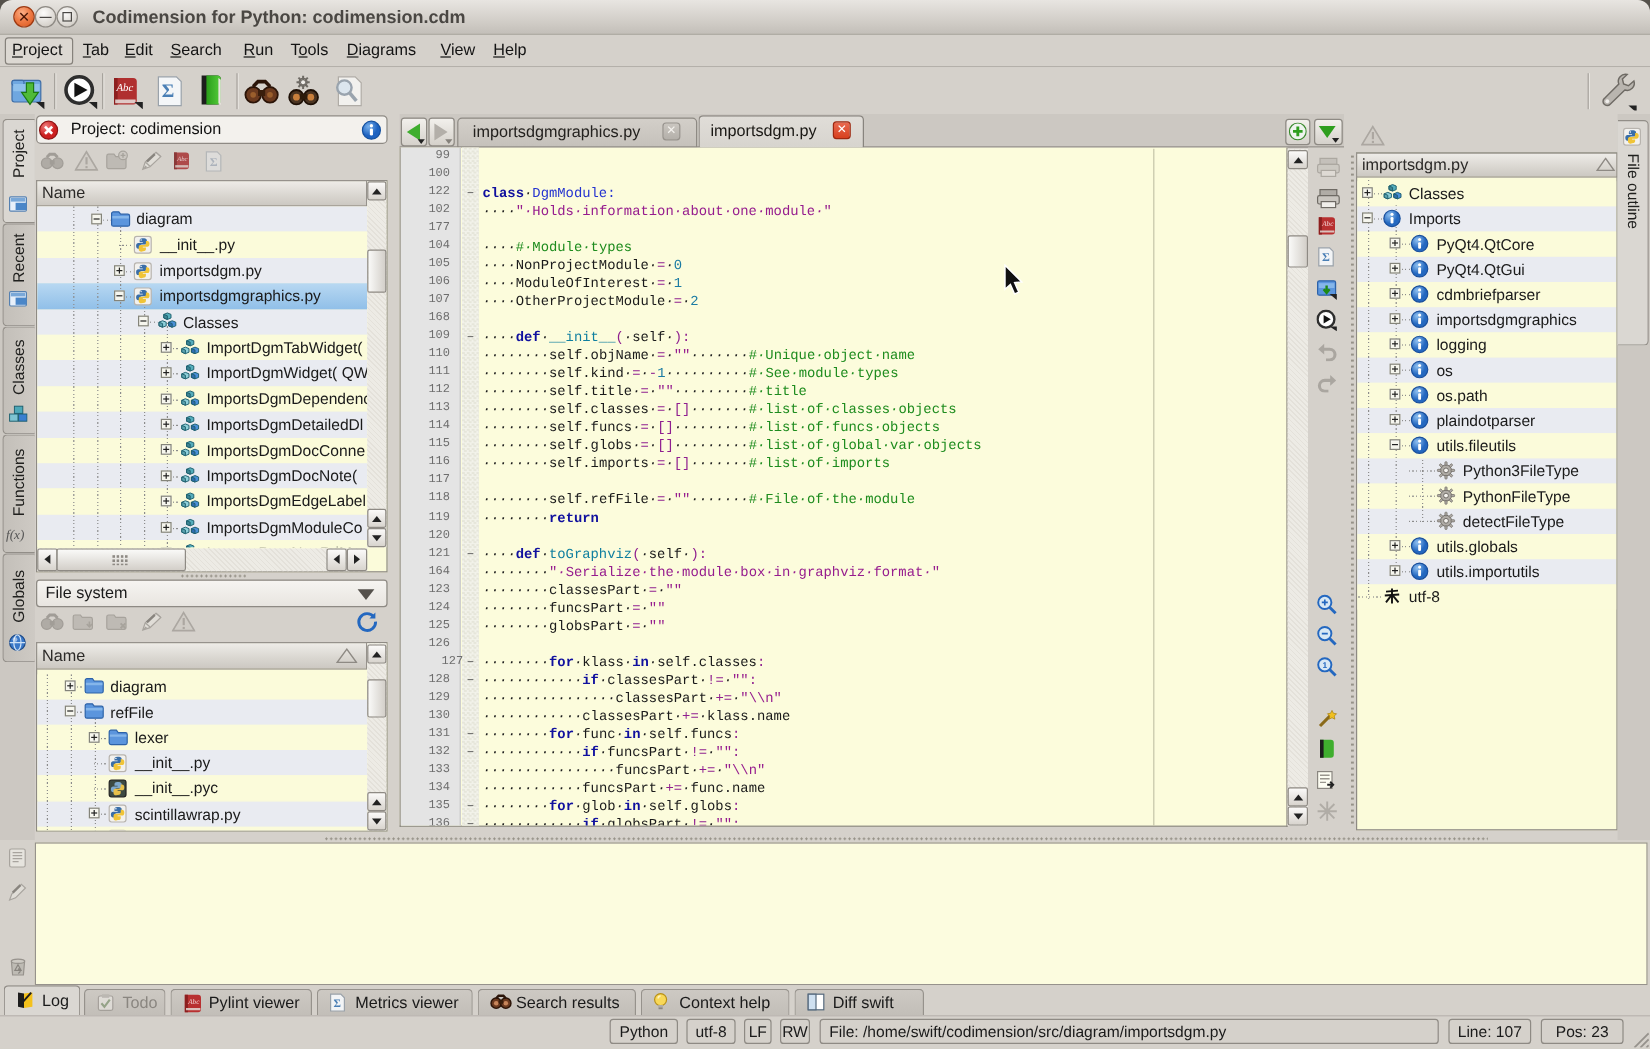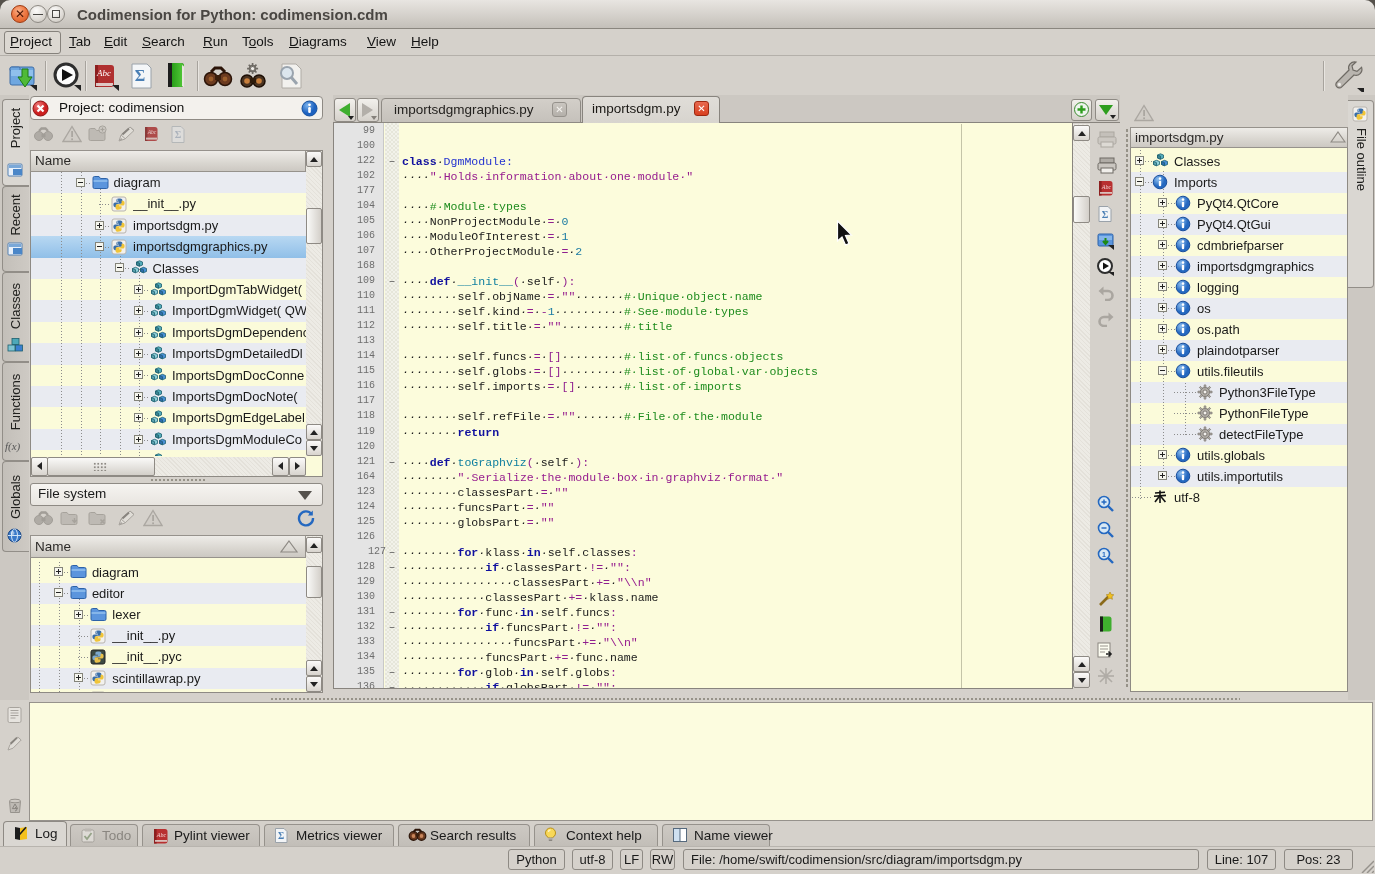--- a/index.html
+++ b/index.html
@@ -497,21 +497,21 @@
         <path d="M1.6 5 h13.8 v2 h-13.8 z" fill="#85b6ea"></path>
       </svg></div>
 <div class="trow" style="left:60.9px;top:3.5px;width:200px">diagram</div>
 <div class="abs" style="left:0;top:24.7px;width:275px;height:21.2px;background:#e9ebf1"></div>
 <div class="exp " style="left:22.9px;top:30.300000000000047px"></div>
 <div class="doth" style="left:32.9px;top:35.3px;width:6px"></div>
 <div class="ic" style="left:38.9px;top:27.3px"><svg width="17" height="15" viewBox="0 0 17 15">
         <path d="M1 3 a1.5 1.5 0 0 1 1.5-1.5 h4.5 l1.5 2 h6 a1.5 1.5 0 0 1 1.5 1.5 v7 a1.5 1.5 0 0 1 -1.5 1.5 h-12 a1.5 1.5 0 0 1 -1.5-1.5 z" fill="#5b95dd" stroke="#2d62a8"></path>
         <path d="M1.6 5 h13.8 v2 h-13.8 z" fill="#85b6ea"></path>
       </svg></div>
-<div class="trow" style="left:60.9px;top:24.7px;width:200px">editor</div>
+<div class="trow" style="left:60.9px;top:24.7px;width:200px">refFile</div>
 <div class="abs" style="left:0;top:45.9px;width:275px;height:21.2px;background:#fbfbda"></div>
 <div class="exp plus" style="left:43.3px;top:51.49999999999998px"></div>
 <div class="doth" style="left:53.3px;top:56.5px;width:6px"></div>
 <div class="ic" style="left:59.3px;top:48.5px"><svg width="17" height="15" viewBox="0 0 17 15">
         <path d="M1 3 a1.5 1.5 0 0 1 1.5-1.5 h4.5 l1.5 2 h6 a1.5 1.5 0 0 1 1.5 1.5 v7 a1.5 1.5 0 0 1 -1.5 1.5 h-12 a1.5 1.5 0 0 1 -1.5-1.5 z" fill="#5b95dd" stroke="#2d62a8"></path>
         <path d="M1.6 5 h13.8 v2 h-13.8 z" fill="#85b6ea"></path>
       </svg></div>
 <div class="trow" style="left:81.3px;top:45.9px;width:200px">lexer</div>
 <div class="abs" style="left:0;top:67.1px;width:275px;height:21.2px;background:#e9ebf1"></div>
 <div class="doth" style="left:47.3px;top:77.7px;width:11px"></div>
@@ -607,20 +607,21 @@
 <div class="ln" style="left:2px;top:151.00px">109</div>
 <div class="fold" style="left:52px;top:151.00px">–</div>
 <div class="cl" style="left:69px;top:151.00px"><i>·</i><i>·</i><i>·</i><i>·</i><span class="k">def</span><i>·</i><span class="fn">__init__</span><span class="op">(</span><i>·</i>self<i>·</i><span class="op">):</span></div>
 <div class="ln" style="left:2px;top:166.05px">110</div>
 <div class="cl" style="left:69px;top:166.05px"><i>·</i><i>·</i><i>·</i><i>·</i><i>·</i><i>·</i><i>·</i><i>·</i>self.objName<i>·</i><span class="op">=</span><i>·</i><span class="st">""</span><i>·</i><i>·</i><i>·</i><i>·</i><i>·</i><i>·</i><i>·</i><span class="cm">#<i>·</i>Unique<i>·</i>object<i>·</i>name</span></div>
 <div class="ln" style="left:2px;top:181.10px">111</div>
 <div class="cl" style="left:69px;top:181.10px"><i>·</i><i>·</i><i>·</i><i>·</i><i>·</i><i>·</i><i>·</i><i>·</i>self.kind<i>·</i><span class="op">=</span><i>·</i><span class="op">-</span><span class="nu">1</span><i>·</i><i>·</i><i>·</i><i>·</i><i>·</i><i>·</i><i>·</i><i>·</i><i>·</i><i>·</i><span class="cm">#<i>·</i>See<i>·</i>module<i>·</i>types</span></div>
 <div class="ln" style="left:2px;top:196.15px">112</div>
 <div class="cl" style="left:69px;top:196.15px"><i>·</i><i>·</i><i>·</i><i>·</i><i>·</i><i>·</i><i>·</i><i>·</i>self.title<i>·</i><span class="op">=</span><i>·</i><span class="st">""</span><i>·</i><i>·</i><i>·</i><i>·</i><i>·</i><i>·</i><i>·</i><i>·</i><i>·</i><span class="cm">#<i>·</i>title</span></div>
 <div class="ln" style="left:2px;top:211.20px">113</div>
+<div class="cl" style="left:69px;top:211.20px"><i>·</i><i>·</i><i>·</i><i>·</i><i>·</i><i>·</i><i>·</i><i>·</i>self.classes<i>·</i><span class="op">=</span><i>·</i><span class="op">[]</span><i>·</i><i>·</i><i>·</i><i>·</i><i>·</i><i>·</i><i>·</i><span class="cm">#<i>·</i>list<i>·</i>of<i>·</i>classes<i>·</i>objects</span></div>
 <div class="ln" style="left:2px;top:226.25px">114</div>
 <div class="cl" style="left:69px;top:226.25px"><i>·</i><i>·</i><i>·</i><i>·</i><i>·</i><i>·</i><i>·</i><i>·</i>self.funcs<i>·</i><span class="op">=</span><i>·</i><span class="op">[]</span><i>·</i><i>·</i><i>·</i><i>·</i><i>·</i><i>·</i><i>·</i><i>·</i><i>·</i><span class="cm">#<i>·</i>list<i>·</i>of<i>·</i>funcs<i>·</i>objects</span></div>
 <div class="ln" style="left:2px;top:241.30px">115</div>
 <div class="cl" style="left:69px;top:241.30px"><i>·</i><i>·</i><i>·</i><i>·</i><i>·</i><i>·</i><i>·</i><i>·</i>self.globs<i>·</i><span class="op">=</span><i>·</i><span class="op">[]</span><i>·</i><i>·</i><i>·</i><i>·</i><i>·</i><i>·</i><i>·</i><i>·</i><i>·</i><span class="cm">#<i>·</i>list<i>·</i>of<i>·</i>global<i>·</i>var<i>·</i>objects</span></div>
 <div class="ln" style="left:2px;top:256.35px">116</div>
 <div class="cl" style="left:69px;top:256.35px"><i>·</i><i>·</i><i>·</i><i>·</i><i>·</i><i>·</i><i>·</i><i>·</i>self.imports<i>·</i><span class="op">=</span><i>·</i><span class="op">[]</span><i>·</i><i>·</i><i>·</i><i>·</i><i>·</i><i>·</i><i>·</i><span class="cm">#<i>·</i>list<i>·</i>of<i>·</i>imports</span></div>
 <div class="ln" style="left:2px;top:271.40px">117</div>
 <div class="ln" style="left:2px;top:286.45px">118</div>
 <div class="cl" style="left:69px;top:286.45px"><i>·</i><i>·</i><i>·</i><i>·</i><i>·</i><i>·</i><i>·</i><i>·</i>self.refFile<i>·</i><span class="op">=</span><i>·</i><span class="st">""</span><i>·</i><i>·</i><i>·</i><i>·</i><i>·</i><i>·</i><i>·</i><span class="cm">#<i>·</i>File<i>·</i>of<i>·</i>the<i>·</i>module</span></div>
 <div class="ln" style="left:2px;top:301.50px">119</div>
@@ -1109,21 +1110,21 @@
       <rect x="4.5" y="10.5" width="4" height="2" fill="#b0aca6"></rect>
       <rect x="4.8" y="12.5" width="3.4" height="1.5" fill="#8a8680"></rect>
       <path d="M4.5 5 a2 2 0 0 1 2 -2" stroke="#fdf2c0" stroke-width="1.4" fill="none"></path>
     </svg></div>
 <div class="abs" style="left:566px;top:828px;font-size:13.5px;color:#1a1a1a">Context help</div>
 <div class="abs" style="left:662px;top:824px;width:108px;height:22px;background:linear-gradient(#cdc9c3,#c2beb8);border:1px solid #96928c;border-bottom:none;border-radius:4px 4px 0 0"></div>
 <div class="ic" style="left:672px;top:827px"><svg width="16" height="16" viewBox="0 0 16 16">
       <rect x="1.5" y="1.5" width="13" height="13" fill="#fff" stroke="#55697d"></rect>
       <rect x="1.5" y="1.5" width="6.5" height="13" fill="#cfe0f0" stroke="#55697d"></rect>
     </svg></div>
-<div class="abs" style="left:694px;top:828px;font-size:13.5px;color:#1a1a1a">Name viewer</div>
+<div class="abs" style="left:694px;top:828px;font-size:13.5px;color:#1a1a1a">Diff swift</div>
 <div class="abs" style="left:0;top:846px;width:1375px;height:28px;background:#d5d1cb;border-top:1px solid #b8b4ae"></div>
 <div class="abs" style="left:508px;top:849px;width:57px;height:21px;border:1px solid #8e8a84;border-radius:3px;font-size:13px;line-height:19px;text-align:center;overflow:hidden;white-space:nowrap">Python</div>
 <div class="abs" style="left:572px;top:849px;width:41px;height:21px;border:1px solid #8e8a84;border-radius:3px;font-size:13px;line-height:19px;text-align:center;overflow:hidden;white-space:nowrap">utf-8</div>
 <div class="abs" style="left:620px;top:849px;width:23px;height:21px;border:1px solid #8e8a84;border-radius:3px;font-size:13px;line-height:19px;text-align:center;overflow:hidden;white-space:nowrap">LF</div>
 <div class="abs" style="left:650px;top:849px;width:25px;height:21px;border:1px solid #8e8a84;border-radius:3px;font-size:13px;line-height:19px;text-align:center;overflow:hidden;white-space:nowrap">RW</div>
 <div class="abs" style="left:683px;top:849px;width:516px;height:21px;border:1px solid #8e8a84;border-radius:3px;font-size:13px;line-height:19px;text-align:left;padding-left:7px;overflow:hidden;white-space:nowrap">File: /home/swift/codimension/src/diagram/importsdgm.py</div>
 <div class="abs" style="left:1207px;top:849px;width:69px;height:21px;border:1px solid #8e8a84;border-radius:3px;font-size:13px;line-height:19px;text-align:center;overflow:hidden;white-space:nowrap">Line: 107</div>
 <div class="abs" style="left:1284px;top:849px;width:69px;height:21px;border:1px solid #8e8a84;border-radius:3px;font-size:13px;line-height:19px;text-align:center;overflow:hidden;white-space:nowrap">Pos: 23</div>
 <svg class="abs" style="left:1358px;top:857px" width="16" height="16">
     <g stroke="#96928c" stroke-width="1.5">

